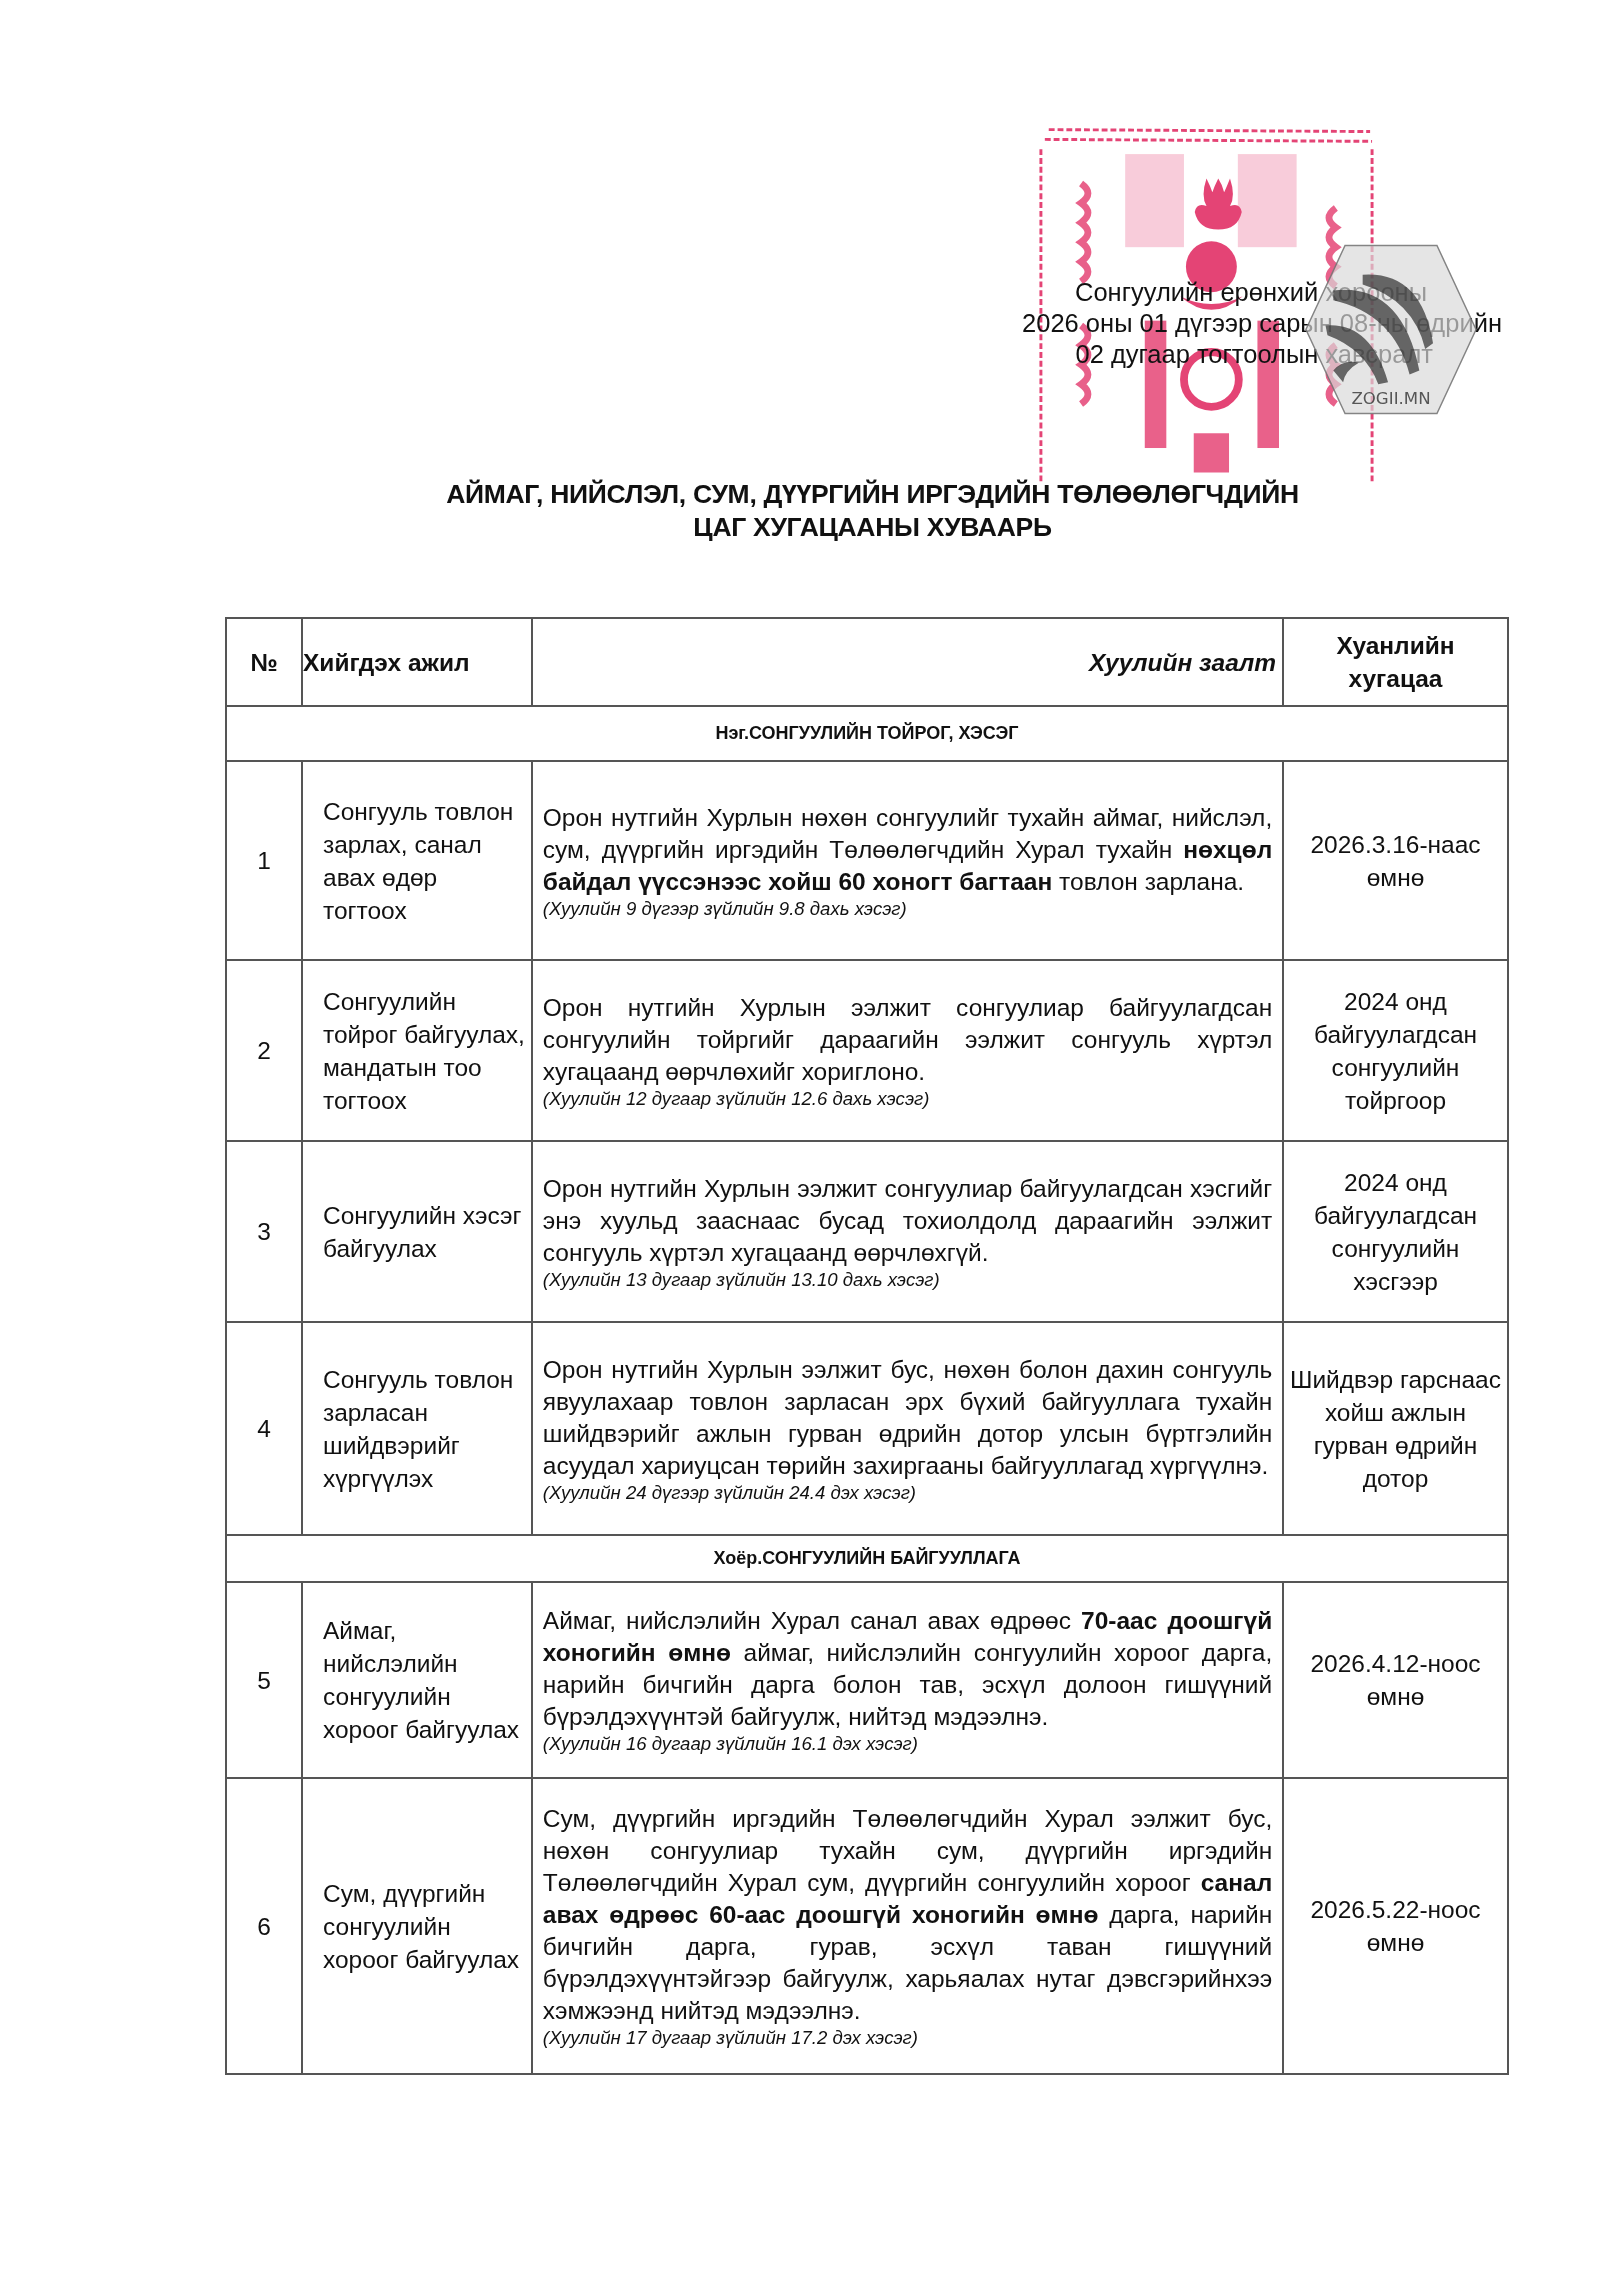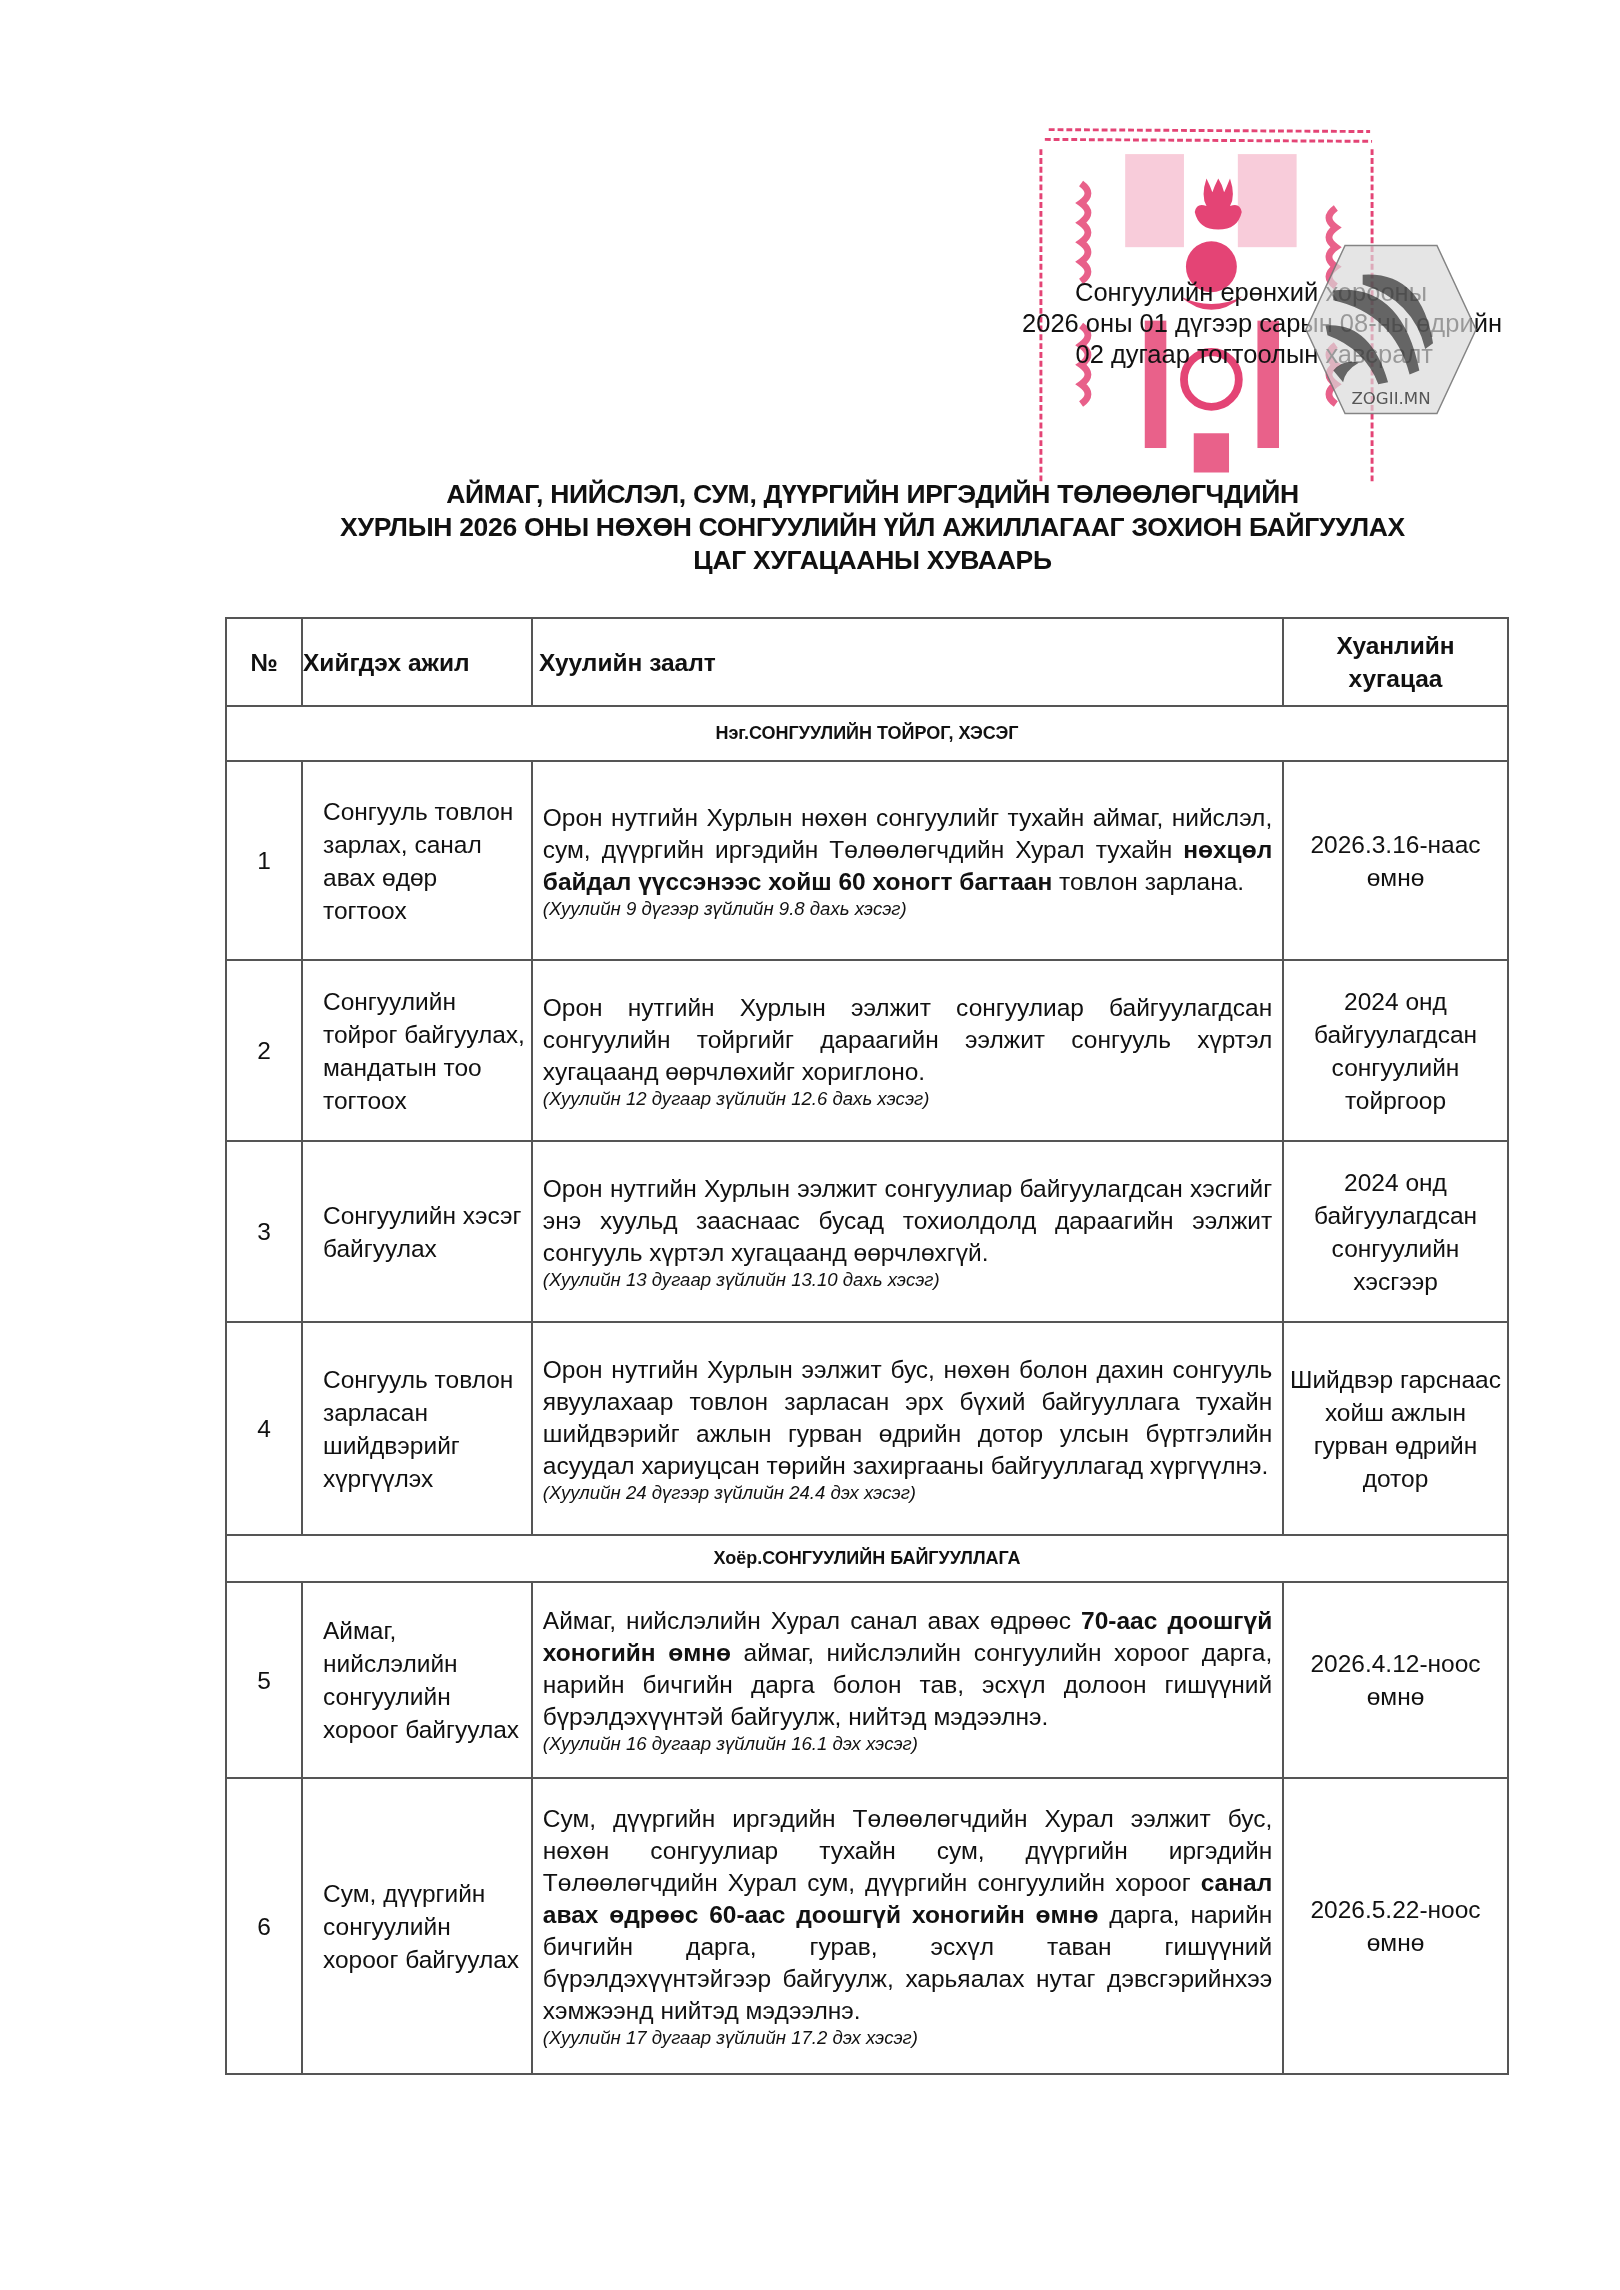--- a/index.html
+++ b/index.html
@@ -46,21 +46,21 @@
     .schedule td, .schedule th {
       border: 2px solid #555; padding: 0 5.9px; vertical-align: middle;
     }
     .schedule col.c-no { width: 76px; }
     .schedule col.c-task { width: 230px; }
     .schedule col.c-law { width: 751px; }
     .schedule col.c-deadline { width: 225px; }
     .schedule thead th { height: 86px; font-weight: bold; font-size: 24.5px; }
     .schedule thead th.h-no { text-align: center; }
     .schedule thead th.h-task { text-align: left; padding-left: 0; margin-left: 14px; }
-    .schedule thead th.h-law { text-align: left; }
+    .schedule thead th.h-law { text-align: right; font-style: italic; }
     .schedule thead th.h-deadline { text-align: center; line-height: 33px; }
     .section-row td { text-align: center; font-weight: bold; font-size: 18px; }
     .sec1 td { height: 53px; }
     .sec2 td { height: 45px; }
     td.no { text-align: center; }
     td.task { text-align: left; padding-left: 20px; line-height: 33px; }
     td.law { text-align: justify; padding: 2px 9.8px 2px 9.8px; line-height: 32px; }
     td.law .ref { display: block; font-style: italic; font-size: 18.6px; line-height: 21.6px; text-align: left; }
     td.deadline { text-align: center; line-height: 33px; margin-top: 28px; }
     .r1 td { height: 193px; }
@@ -121,21 +121,20 @@
 </div>
 
 <div class="appendix">
   <div class="l1">Сонгуулийн ерөнхий хорооны</div>
   <div class="l2">2026 оны 01 дүгээр сарын 08-ны өдрийн</div>
   <div class="l3">02 дугаар тогтоолын хавсралт</div>
 </div>
 
 <div class="doc-title">
   <div>АЙМАГ, НИЙСЛЭЛ, СУМ, ДҮҮРГИЙН ИРГЭДИЙН ТӨЛӨӨЛӨГЧДИЙН</div>
-  <div>ХУРЛЫН 2026 ОНЫ НӨХӨН СОНГУУЛИЙН ҮЙЛ АЖИЛЛАГААГ ЗОХИОН БАЙГУУЛАХ</div>
   <div>ЦАГ ХУГАЦААНЫ ХУВААРЬ</div>
 </div>
 
 <table class="schedule">
   <colgroup>
     <col class="c-no">
       <col class="c-task">
       <col class="c-law">
       <col class="c-deadline">
   </colgroup>

